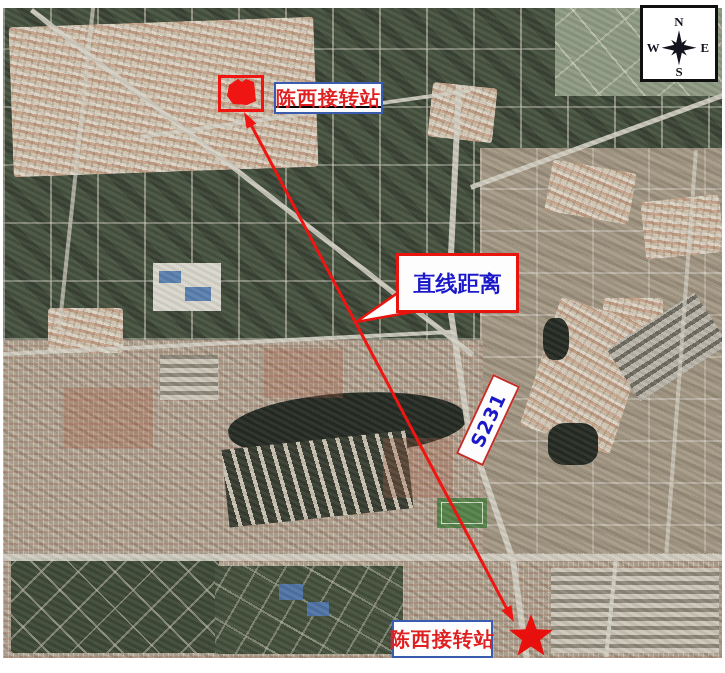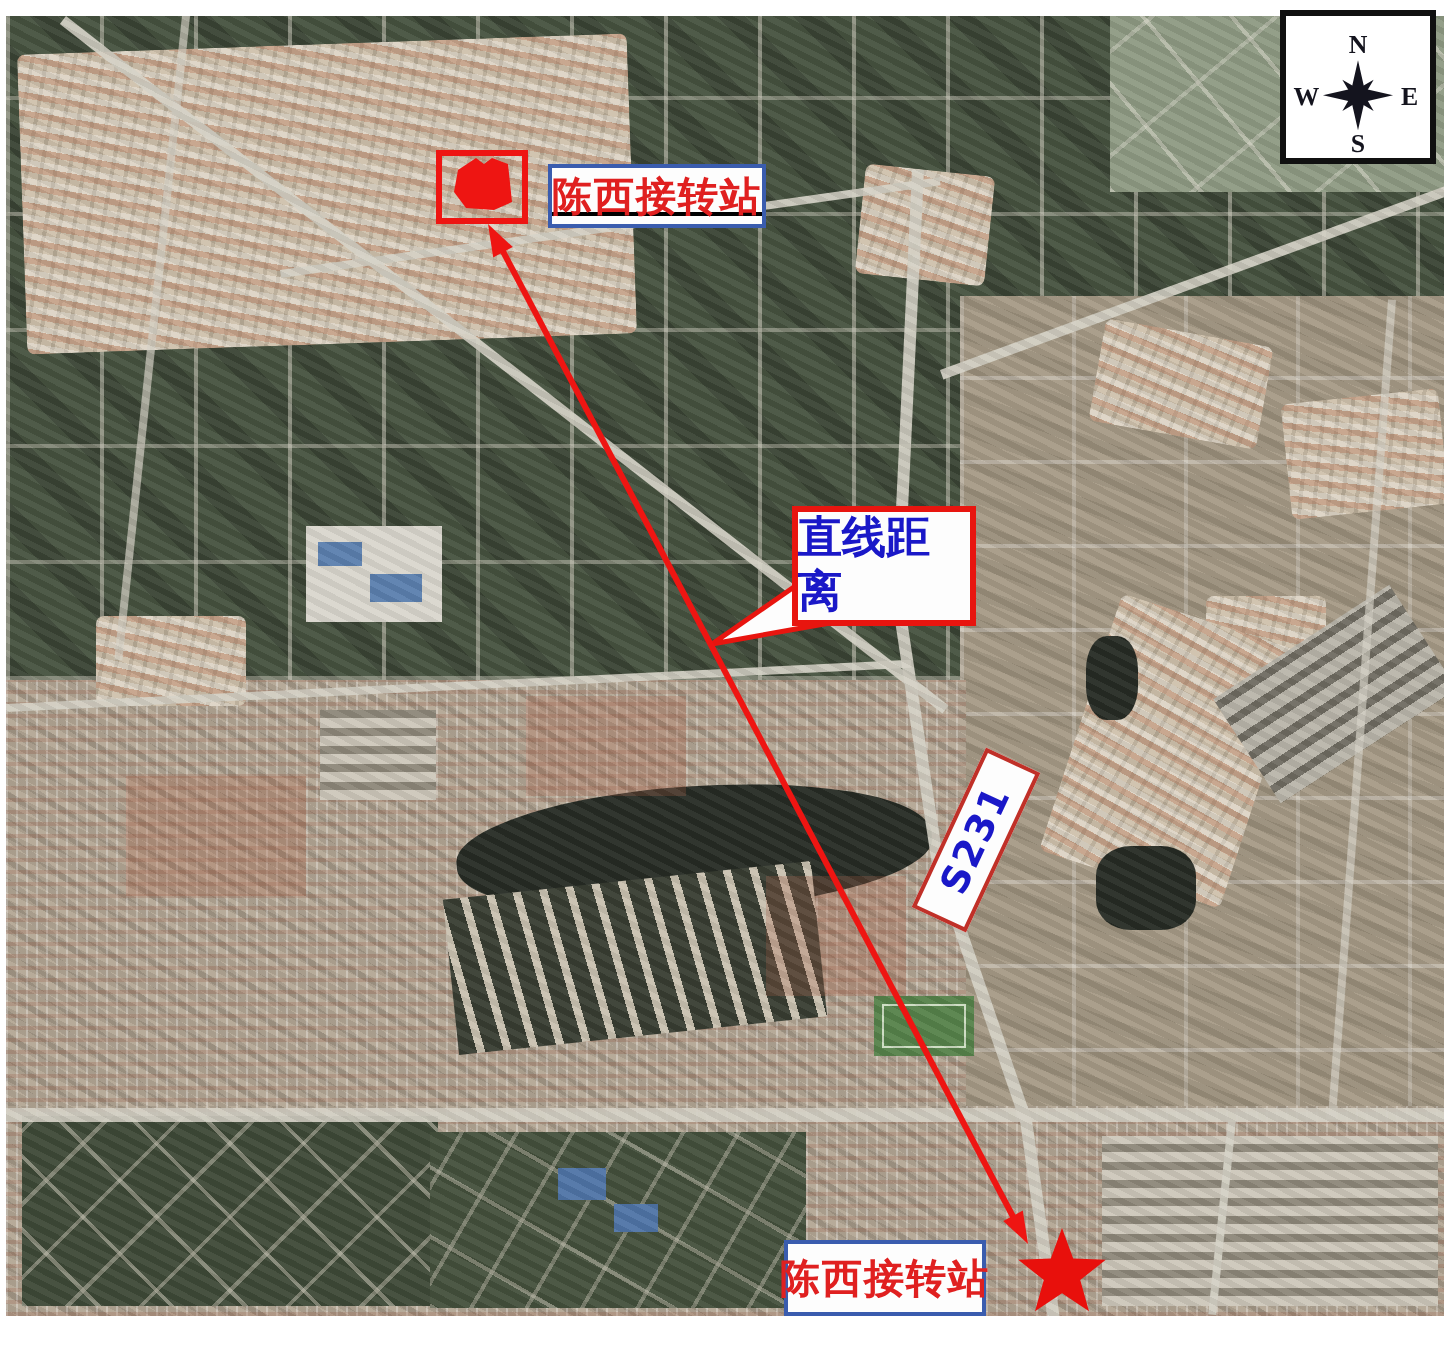--- a/index.html
+++ b/index.html
@@ -83,21 +83,21 @@
   }
   .lbl-blue-border{border:2px solid #3a5cae;}
   .lbl-red-border{border:3px solid #e8150f;}
   .red-text{color:#e02020;font-weight:bold;font-size:20px;letter-spacing:1px;white-space:nowrap;}
   .blue-text{color:#1a18c8;font-weight:bold;}
   #site-rect{
     position:absolute;left:218px;top:75px;width:46px;height:37px;z-index:7;
     border:3px solid #ee1512;box-sizing:border-box;background:transparent;
   }
   #site-label{left:274px;top:82px;width:109px;height:32px;text-decoration:underline;}
-  #callout{left:396px;top:253px;width:92px;height:60px;flex-direction:column;line-height:27px;font-size:22px;}
+  #callout{left:396px;top:253px;width:123px;height:60px;flex-direction:column;line-height:27px;font-size:22px;}
   #s231-label{
     left:444px;top:405px;width:88px;height:30px;
     border:2px solid #c03028;transform:rotate(-65deg);
     font-size:19px;letter-spacing:1px;
   }
   #gov-label{left:392px;top:620px;width:101px;height:38px;}
   #compass{
     position:absolute;left:640px;top:5px;width:78px;height:77px;z-index:10;
     background:#ffffff;border:3px solid #101010;box-sizing:border-box;
   }

